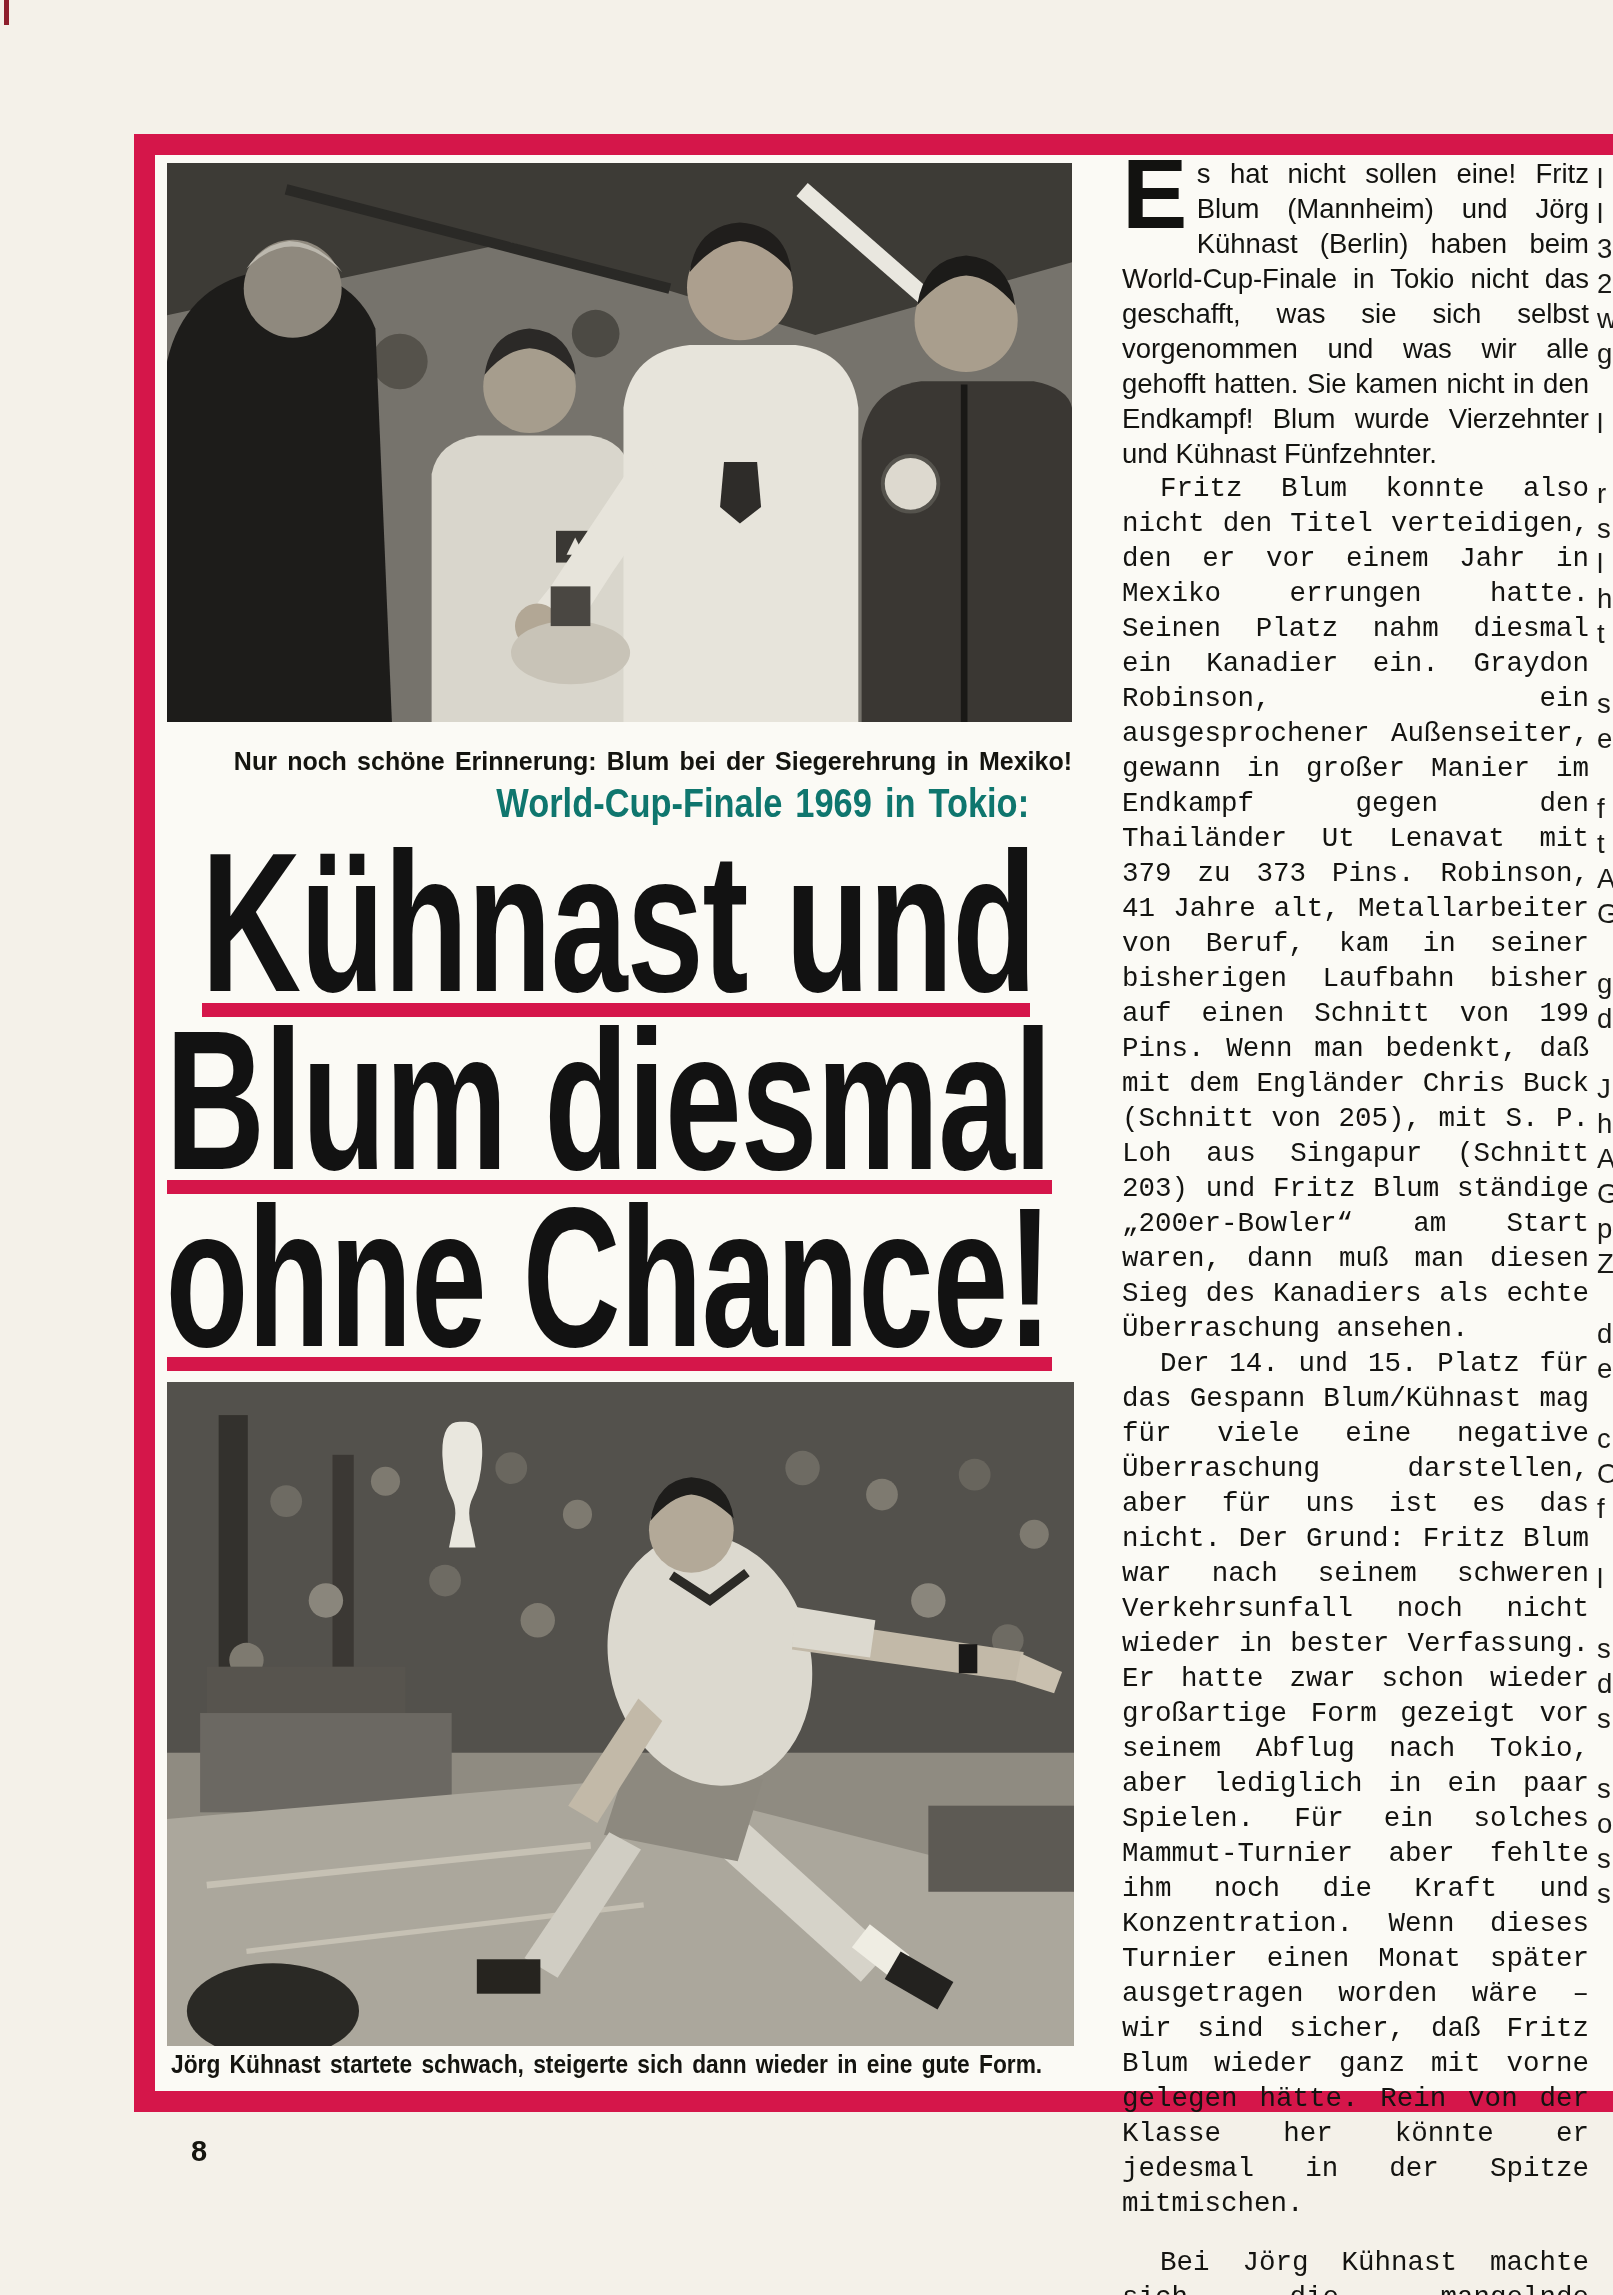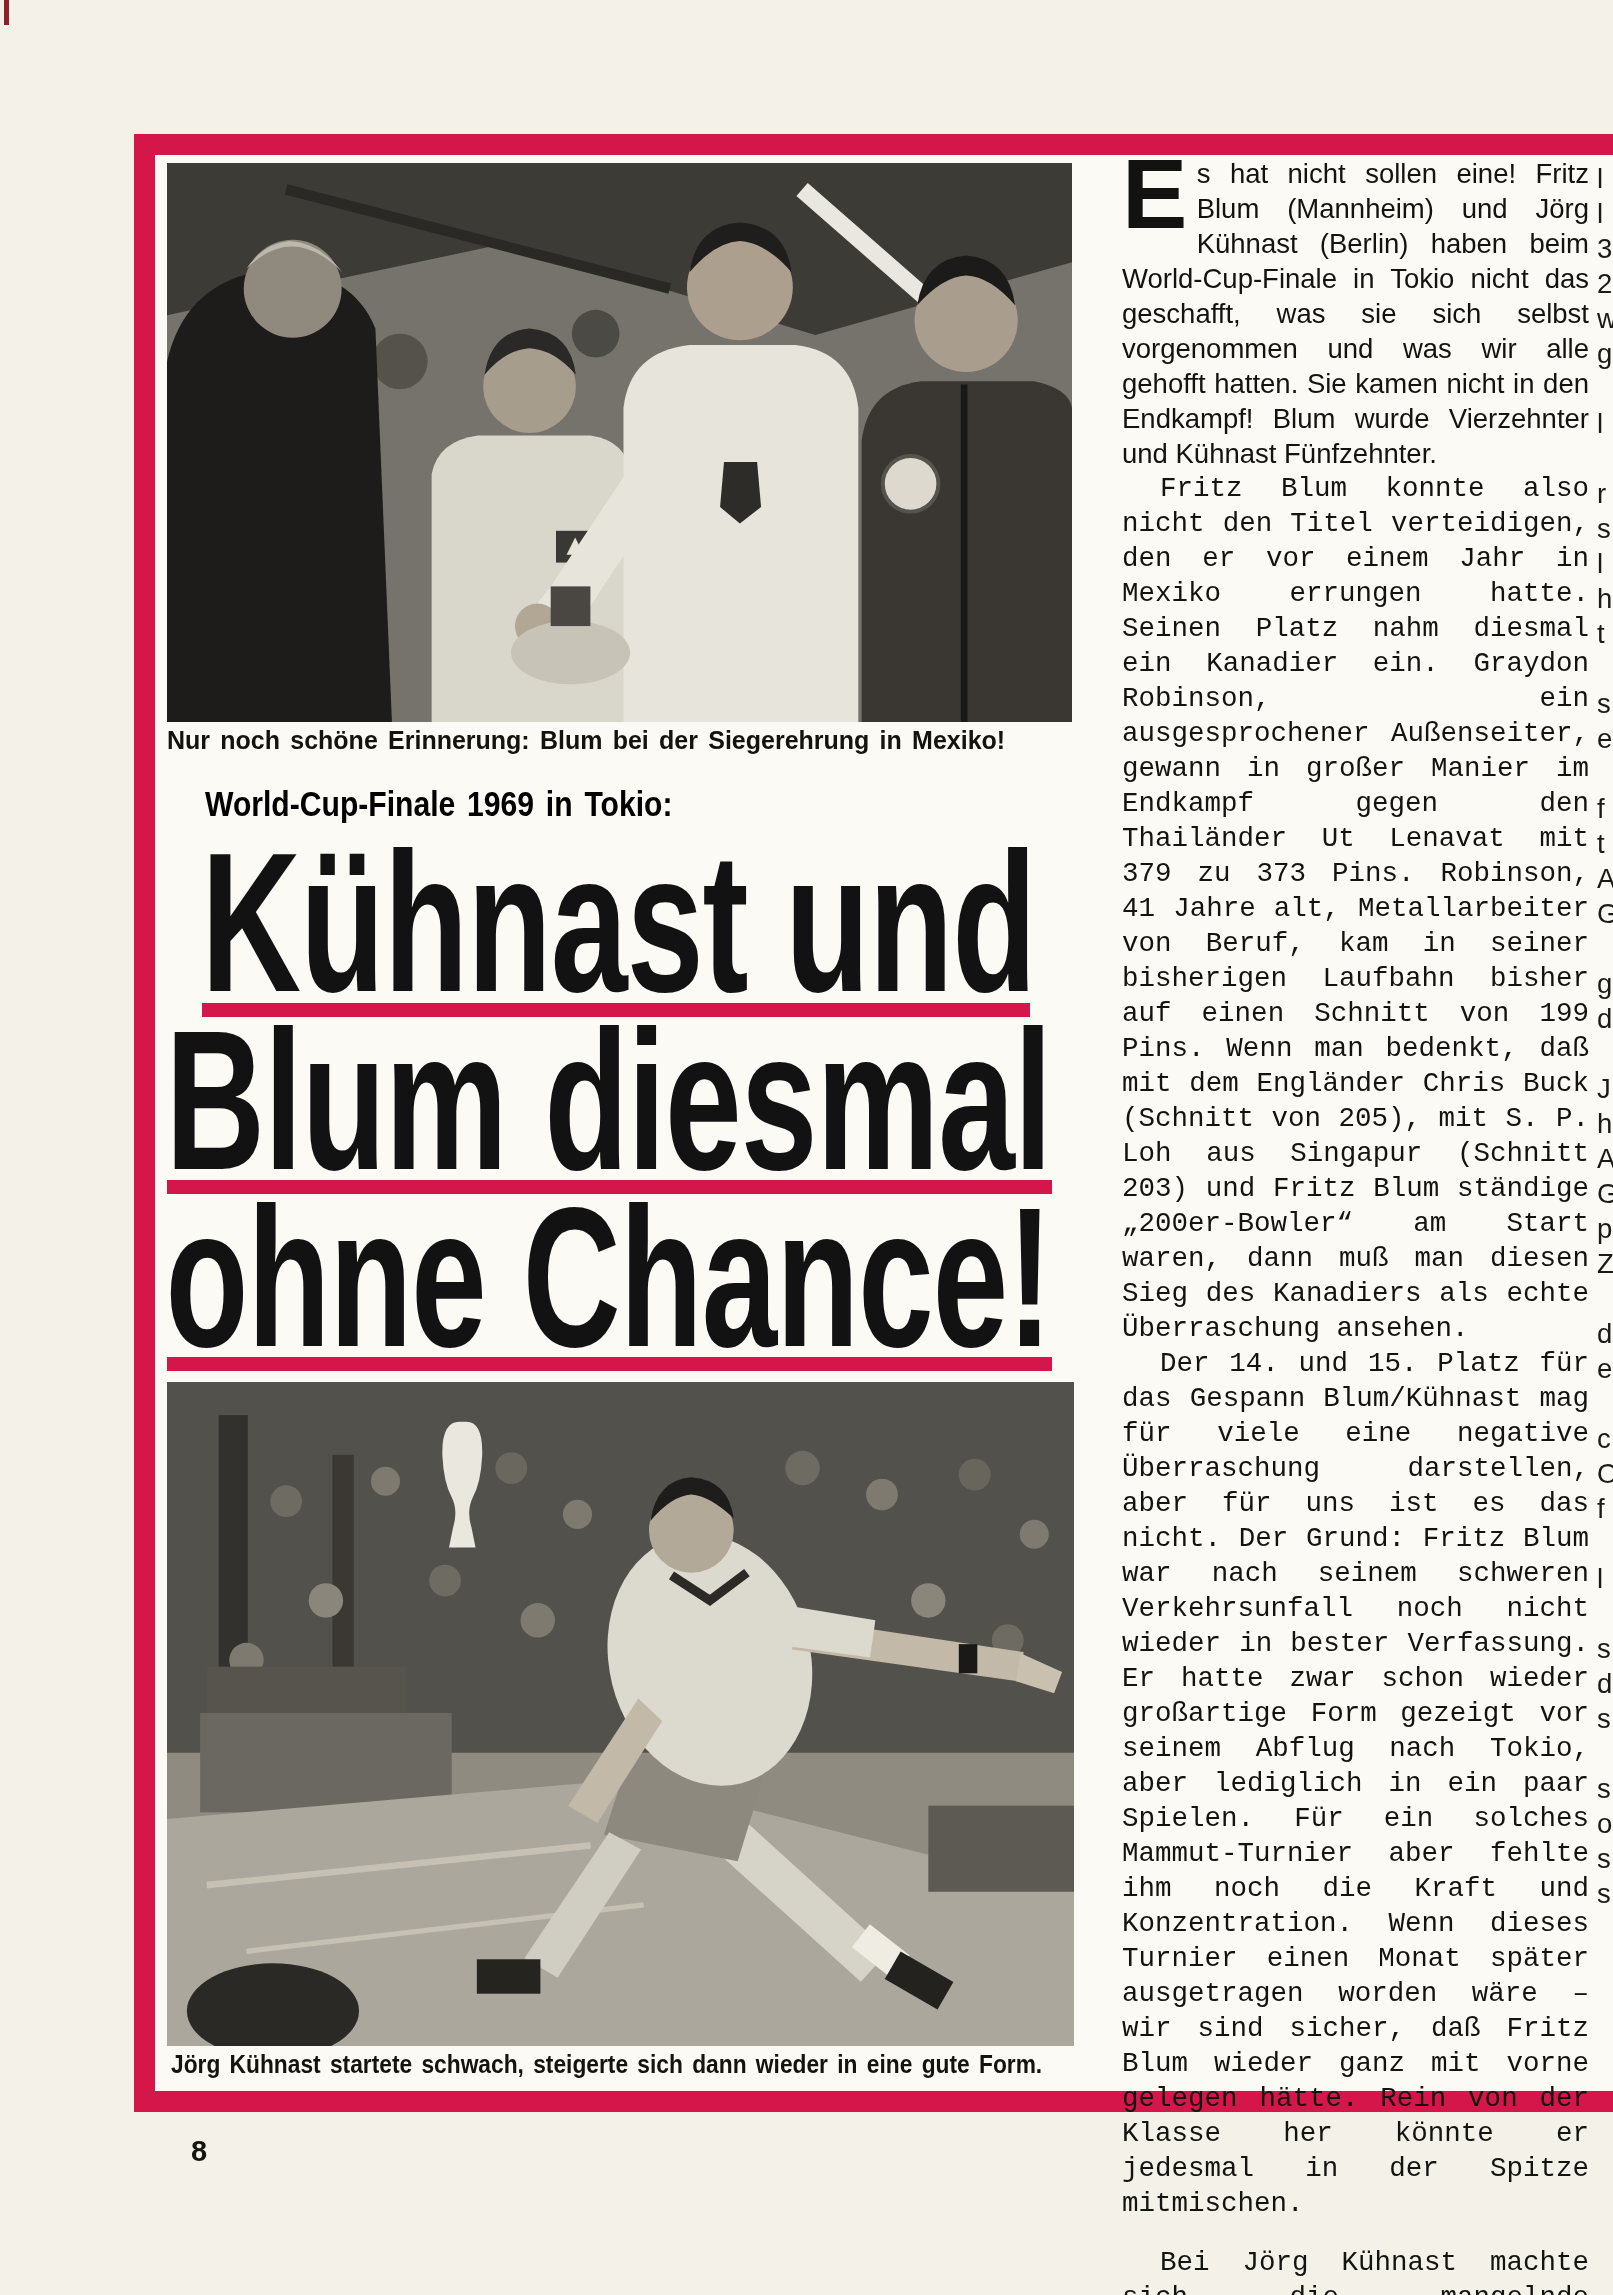--- a/index.html
+++ b/index.html
@@ -16,26 +16,26 @@
 
   .photo{position:absolute;left:167px;width:905px;background:#7b786f;}
   #photo-top{top:163px;height:559px;}
   #photo-bottom{top:1382px;width:907px;height:664px;}
   .photo svg{display:block;}
 
   .caption{
     position:absolute;color:#14140f;font-weight:bold;font-size:25px;line-height:29px;
     letter-spacing:0;word-spacing:3.3px;
   }
-  #caption-top{left:167px;top:726px;width:905px;text-align:left;}
+  #caption-top{left:167px;top:747px;width:905px;text-align:right;}
   #caption-bottom{left:171px;top:2050px;white-space:nowrap;transform:scaleX(.91);transform-origin:left center;}
 
   .kicker{
-    position:absolute;left:167px;top:783px;width:905px;text-align:left;
-    color:#000000;font-weight:bold;font-size:35px;line-height:41px;word-spacing:4px;
+    position:absolute;left:167px;top:783px;width:905px;text-align:right;
+    color:#0f766e;font-weight:bold;font-size:40px;line-height:41px;word-spacing:4px;
   }
   .kicker span{display:inline-block;transform:scaleX(.86);}
 
   .hl{position:absolute;}
   .hl text{font-family:"Liberation Sans","DejaVu Sans",sans-serif;font-weight:bold;fill:#121212;letter-spacing:-2px;}
   #hl1{left:201px;top:844px;}
   #hl2{left:165px;top:1022px;}
   #hl3{left:165px;top:1199px;}
   .ul{position:absolute;background:#d5164a;height:14px;}
   #ul1{left:202px;top:1003px;width:828px;}

